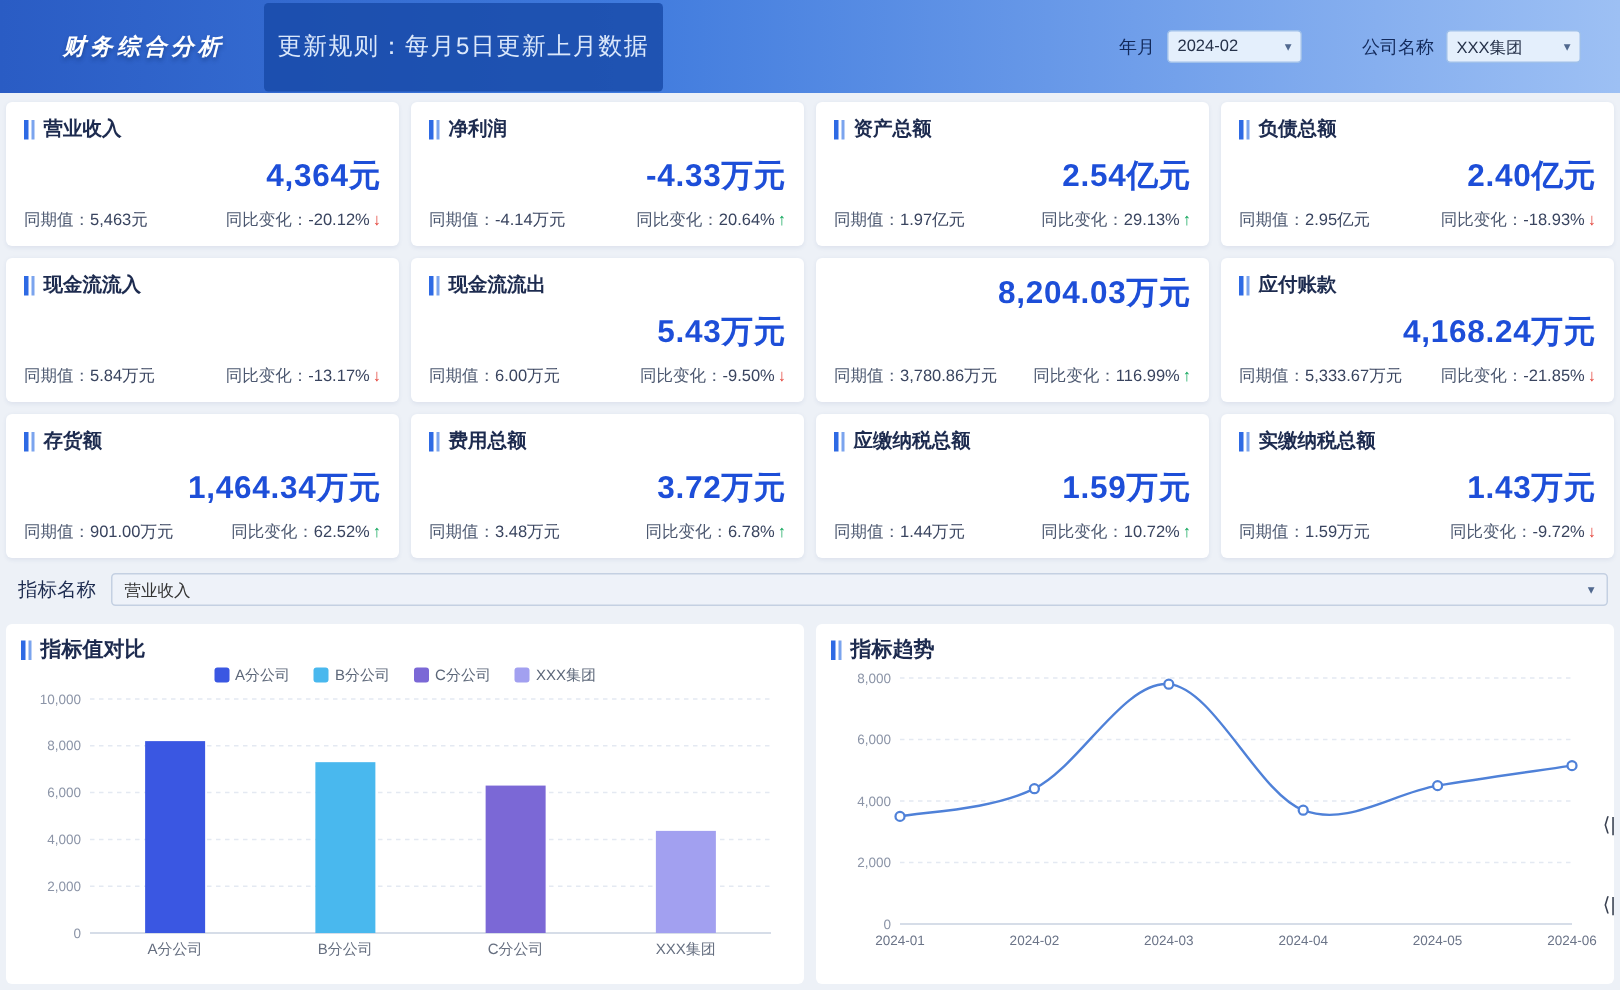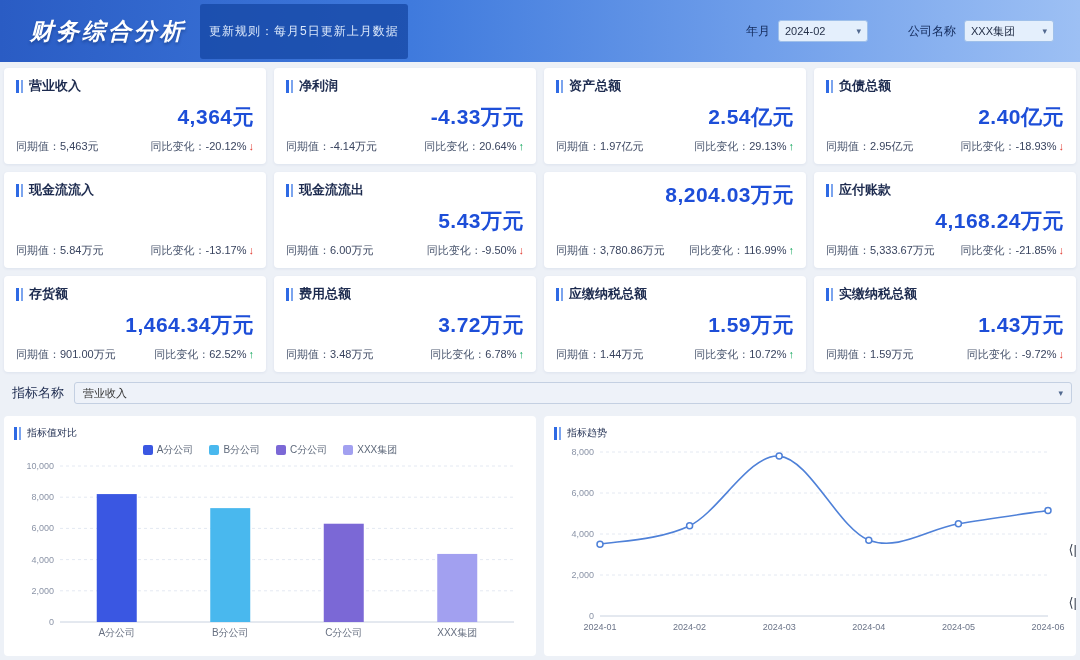--- a/index.html
+++ b/index.html
@@ -10,26 +10,26 @@
     font-family:"Liberation Sans","DejaVu Sans",sans-serif;
   }
   
   .header {
     height:62px; display:flex; align-items:center; justify-content:space-between;
     padding:0 26px 0 30px;
     background:linear-gradient(90deg,#2a5cc4 0%,#3f7add 38%,#6f9eea 70%,#9dc0f4 100%);
   }
   .header-left { display:flex; align-items:center; }
   .app-title {
-    margin:0; font-size:23px; font-weight:800; font-style:italic; color:#fff;
+    margin:12px; font-size:15px; font-weight:800; font-style:italic; color:#fff;
     letter-spacing:3px; text-shadow:0 2px 3px rgba(10,40,100,.45);
   }
   .update-badge {
     margin-left:14px; background:rgba(22,72,165,.78); color:#dbe8fb;
-    font-size:12px; padding:19px 9px; border-radius:3px; letter-spacing:1px;
+    font-size:16px; padding:19px 9px; border-radius:3px; letter-spacing:1px;
   }
   .header-filters { display:flex; align-items:center; gap:40px; }
   .filter-group { display:flex; align-items:center; gap:8px; }
   .filter-group > label { font-size:12px; color:#12295a; }
   .select {
     width:90px; height:22px; background:#e4effc; border:1px solid #9fc0ea; border-radius:3px;
     display:flex; align-items:center; justify-content:space-between; padding:0 6px;
     font-size:11px; color:#26324a; cursor:pointer;
   }
   .caret { font-size:9px; color:#51698f; }
@@ -52,21 +52,21 @@
   .indicator-row { display:flex; align-items:center; gap:10px; margin:10px 8px 12px 12px; }
   .indicator-row > label { font-size:13px; color:#1d2b4f; }
   .indicator-select {
     flex:1; height:22px; background:#eef2f9; border:1px solid #c4d0e2; border-radius:3px;
     display:flex; align-items:center; justify-content:space-between; padding:0 8px;
     font-size:11px; color:#333; cursor:pointer;
   }
   
   .charts-row { display:grid; grid-template-columns:1fr 1fr; gap:8px; margin:10px 4px 0; height:240px; }
   .panel { background:#fff; border-radius:4px; padding:8px 10px; overflow:hidden; }
-  .panel-title { display:flex; align-items:center; gap:6px; font-size:10px; font-weight:400; color:#1d2b4f; height:18px; }
+  .panel-title { display:flex; align-items:center; gap:6px; font-size:14px; font-weight:700; color:#1d2b4f; height:18px; }
   .legend { display:flex; justify-content:center; gap:16px; align-items:center; height:16px; font-size:10px; color:#5c6779; }
   .legend span[data-name="legend-item"] { display:inline-flex; align-items:center; cursor:pointer; }
   .legend .sw { width:10px; height:10px; border-radius:2px; display:inline-block; margin-right:4px; }
   svg text { font-family:"Liberation Sans","DejaVu Sans",sans-serif; }
   .edge-arrow { position:absolute; right:3px; font-size:13px; color:#3a4252; cursor:pointer; line-height:1; }
 </style>
 </head>
 <body>
 
 <div class="header" data-name="app-header">

